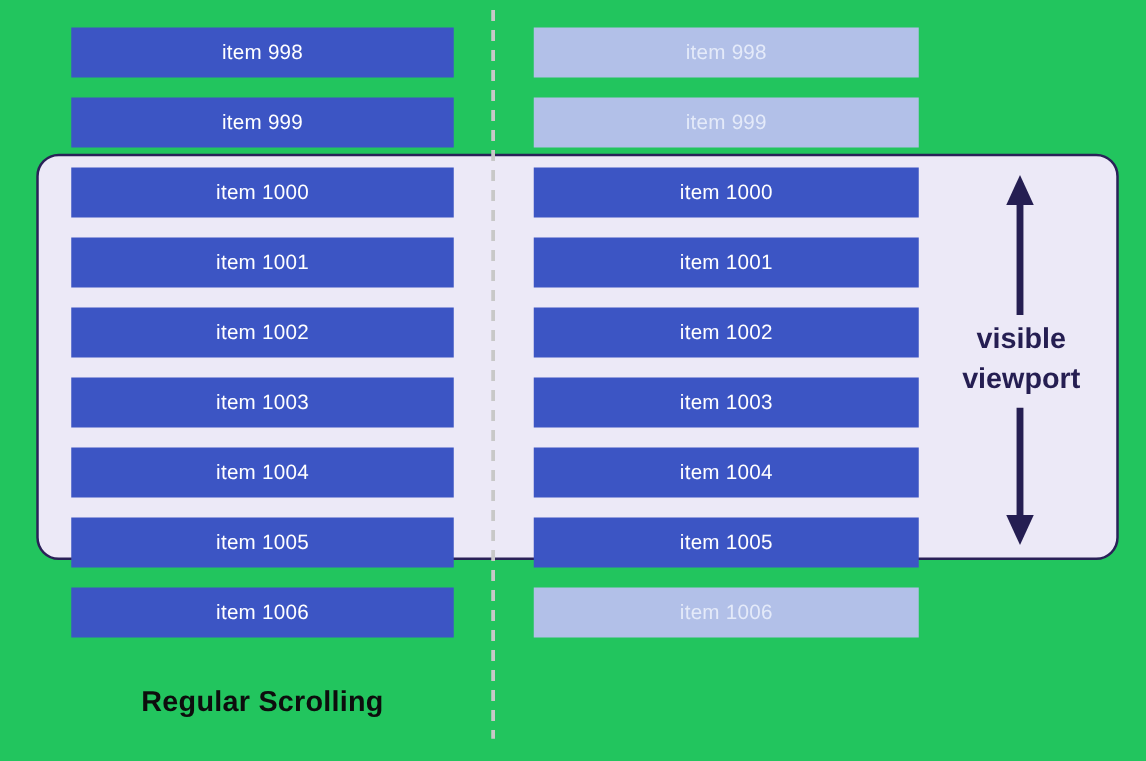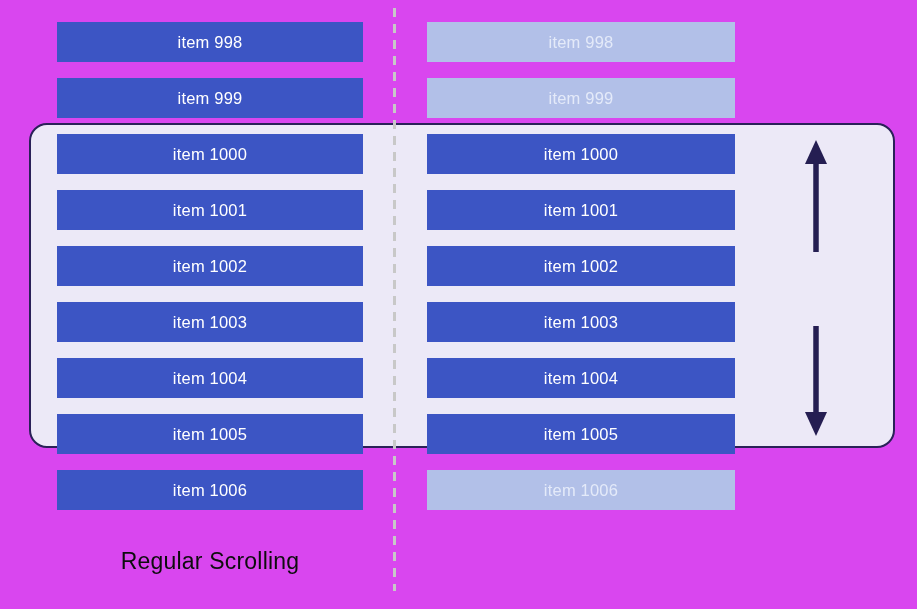--- a/index.html
+++ b/index.html
@@ -5,21 +5,21 @@
   html, body {
     margin: 0;
     padding: 0;
     background: #ffffff;
     font-family: "Liberation Sans", sans-serif;
   }
   .canvas {
     position: relative;
     width: 917px;
     height: 609px;
-    background: #d946ef;
+    background: #22c55e;
     overflow: hidden;
   }
   
   .viewport-box {
     position: absolute;
     left: 29px;
     top: 123px;
     width: 866px;
     height: 325px;
     box-sizing: border-box;
@@ -85,21 +85,21 @@
     font-weight: bold;
     line-height: 32px;
     color: var(--annotation, #251e52);
     z-index: 4;
   }
   
   .col-label {
     position: absolute;
     top: 548px;
     font-size: 23px;
-    font-weight: normal;
+    font-weight: bold;
     color: var(--label-text, #0d0d0d);
     text-align: center;
     z-index: 4;
     letter-spacing: 0.2px;
   }
   .col-label.left  { left: 57px;  width: 306px; }
   .col-label.right { left: 437px; width: 320px; }
 </style>
 </head>
 <body>
@@ -132,20 +132,21 @@
       <div class="bar">item 1004</div>
       <div class="bar">item 1005</div>
       <div class="bar faded">item 1006</div>
     </div>
 
   <svg class="arrow-svg arrow-up" width="30" height="112" viewBox="0 0 30 112">
     <polygon points="15,0 4,24 26,24" fill="#251e52"></polygon>
     <line x1="15" y1="20" x2="15" y2="112" stroke="#251e52" stroke-width="5.5"></line>
   </svg>
 
+  <div class="viewport-label">visible viewport</div>
 
   <svg class="arrow-svg arrow-down" width="30" height="110" viewBox="0 0 30 110">
     <polygon points="15,110 4,86 26,86" fill="#251e52"></polygon>
     <line x1="15" y1="0" x2="15" y2="90" stroke="#251e52" stroke-width="5.5"></line>
   </svg>
 
   <div class="col-label left">Regular Scrolling</div>
 
 
 </div>

